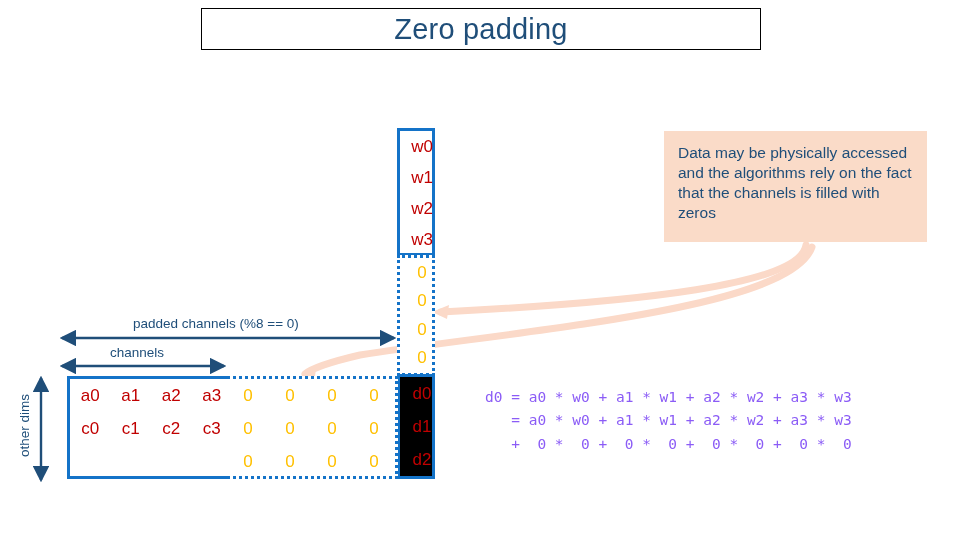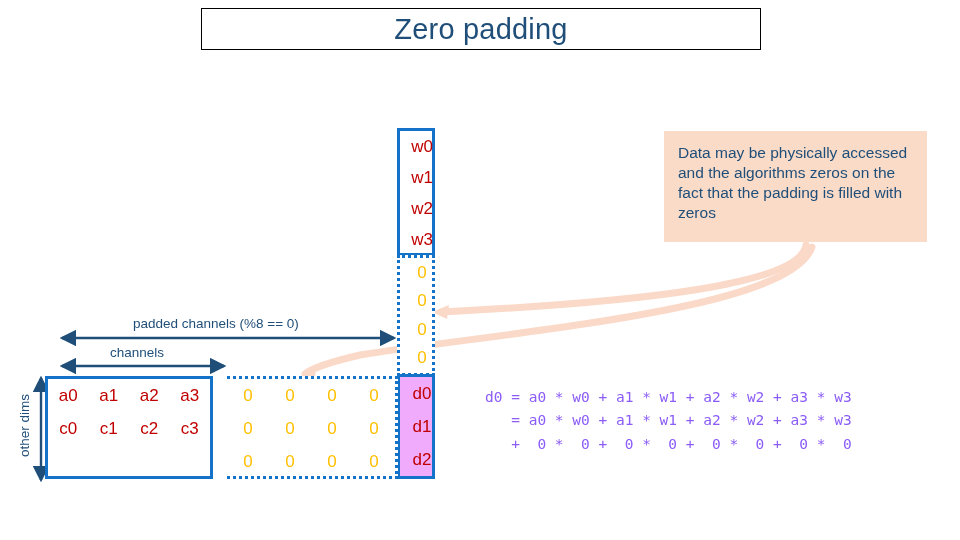--- a/index.html
+++ b/index.html
@@ -42,21 +42,21 @@
   #w-col{
     left:397px;top:128px;width:38px;height:128px;
     border:3px solid #1473C8;background:#fff;
   }
   #wz-col{
     left:397px;top:255px;width:38px;height:121px;
     border:3px dotted #1473C8;background:#fff;
   }
   #d-col{
     left:397px;top:374px;width:38px;height:105px;
-    border:3px solid #1473C8;background:#f0abfc;
+    border:3px solid #1473C8;background:#000000;
   }
   .vcell{
     display:flex;align-items:center;justify-content:center;
     font-size:17px;line-height:1;
   }
   .vcell.red{color:#C00000;}
   .vcell.gold{color:#FFC000;}
   #w-col .vcell{height:31px;}
   #wz-col .vcell{height:28.5px;}
   #d-col .vcell{height:33px;}
@@ -67,21 +67,21 @@
   }
   #padded-label{left:133px;top:316px;}
   #channels-label{left:110px;top:345px;}
   #otherdims-label{
     left:-13px;top:418px;width:74px;text-align:center;
     transform:rotate(-90deg);transform-origin:center center;
   }
 
   
   #data-box{
-    position:absolute;left:45px;top:376px;width:168px;height:103px;
+    position:absolute;left:67px;top:376px;width:168px;height:103px;
     border:3px solid #1473C8;background:#fff;box-sizing:border-box;
   }
   #pad-box{
     position:absolute;left:227px;top:376px;width:171px;height:103px;
     border:3px dotted #1473C8;border-left:none;background:#fff;box-sizing:border-box;
   }
   .grid-row{display:flex;height:33px;align-items:center;}
   #data-box .grid-row .cell{
     width:42px;text-align:center;font-size:17px;color:#C00000;line-height:1;
   }
@@ -124,21 +124,21 @@
 
     <path d="M 806 245 C 800 285, 640 302, 441 312" stroke="#FBD9C8" stroke-width="7" fill="none" stroke-linecap="round"></path>
     <path d="M 432 312 L 449 305 L 447 319 Z" fill="#FBD9C8"></path>
 
     <path d="M 812 247 C 790 310, 520 330, 360 355
              C 330 362, 312 368, 305 374" stroke="#FBD9C8" stroke-width="7" fill="none" stroke-linecap="round"></path>
     <path d="M 300 378 L 316 369 L 314 383 Z" fill="#FBD9C8"></path>
   </svg>
 
   <div id="callout-box">
-    <div id="callout-text">Data may be physically accessed and the algorithms zeros on the fact that the padding is filled with zeros</div>
+    <div id="callout-text">Data may be physically accessed and the algorithms rely on the fact that the channels is filled with zeros</div>
   </div>
 
   <div class="vcol" id="w-col">
     <div class="vcell red">w0</div>
     <div class="vcell red">w1</div>
     <div class="vcell red">w2</div>
     <div class="vcell red">w3</div>
   </div>
 
   <div class="vcol" id="wz-col">

